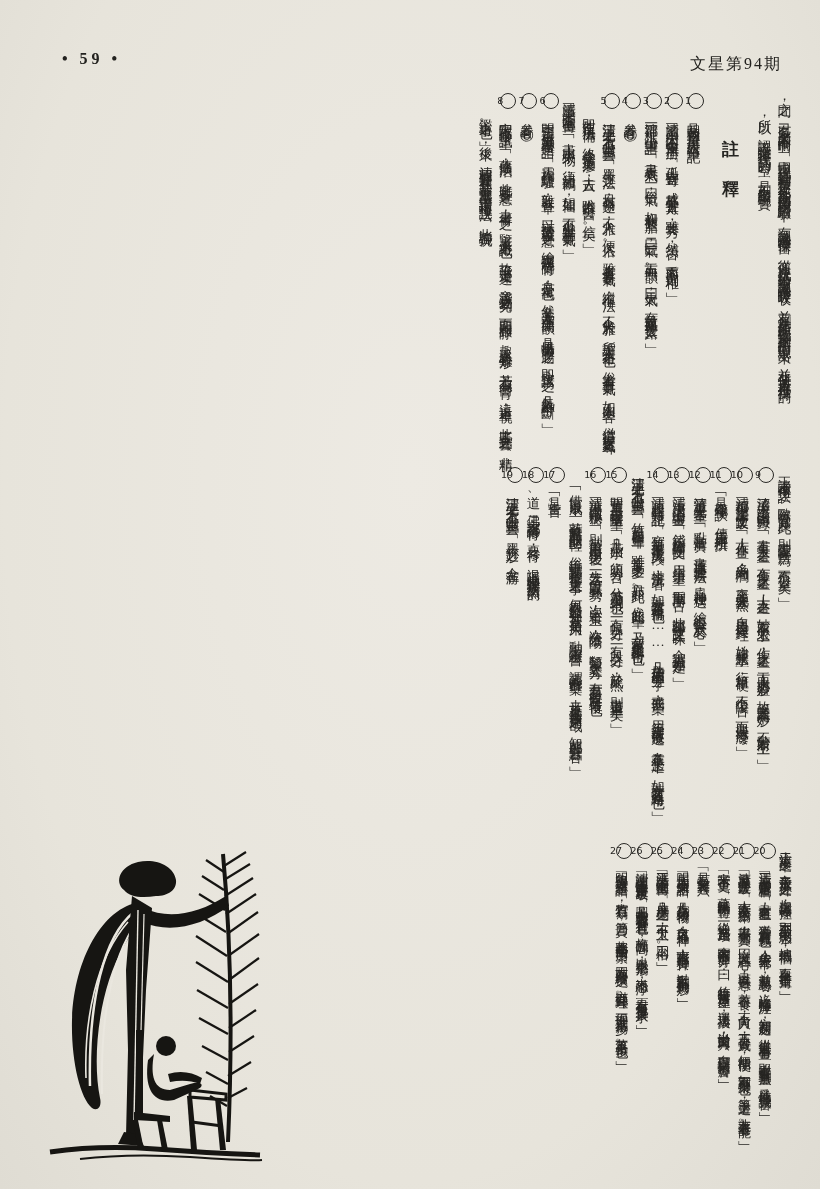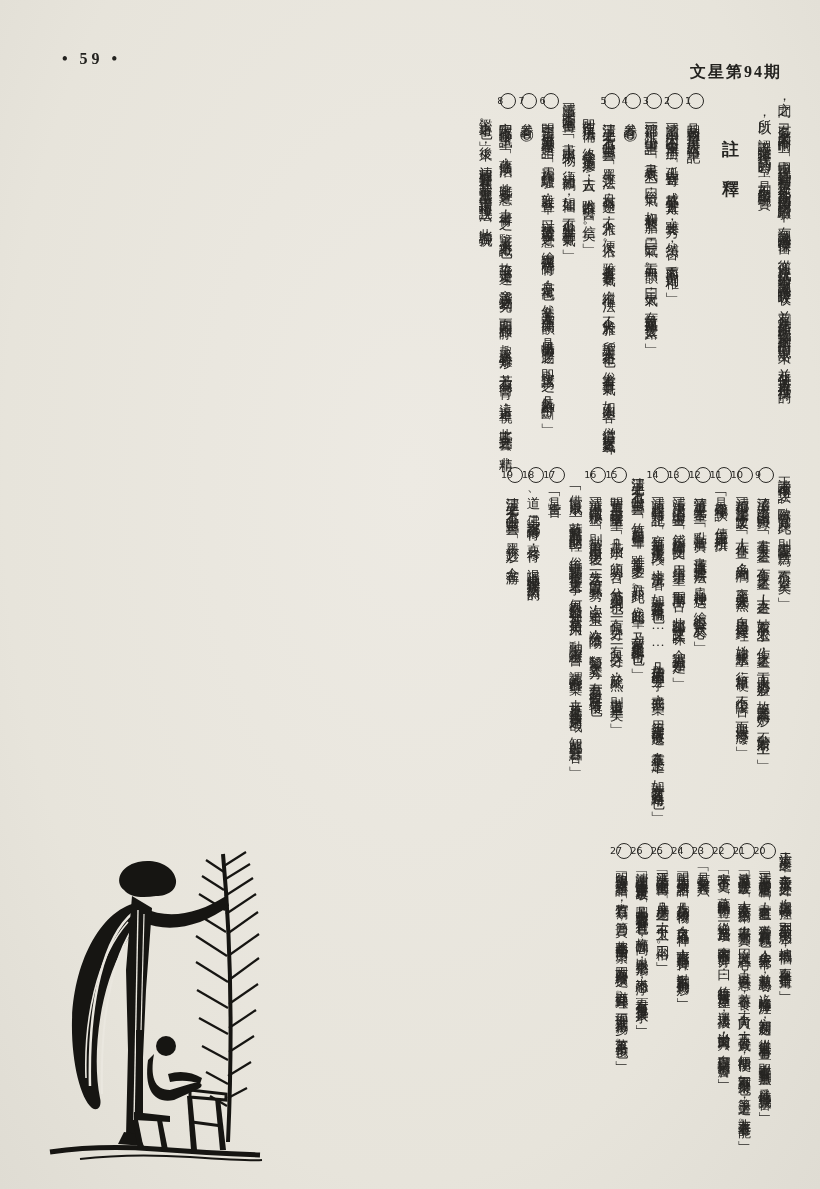--- a/index.html
+++ b/index.html
@@ -15,22 +15,22 @@
     background-image:radial-gradient(ellipse at 50% 40%, #edeae3 0%, #e7e4db 70%, #dfdcd3 100%);
     color:#201f1c;
   }
   
   .header{position:absolute;top:46px;left:0;width:820px;height:30px;}
   .page-number{
     position:absolute;left:62px;top:4px;
     font-size:16px;letter-spacing:4px;color:#23221f;font-weight:bold;
   }
   .issue-title{
-    position:absolute;right:38px;top:16px;
-    font-size:16px;font-weight:bold;letter-spacing:2px;color:#23221f;
+    position:absolute;right:38px;top:8px;
+    font-size:16px;font-weight:normal;letter-spacing:2px;color:#23221f;
   }
   
   .band{
     position:absolute;
     writing-mode:vertical-rl;
     text-orientation:upright;
     font-size:13.5px;
     line-height:20px;
     letter-spacing:2.2px;
     color:#262522;

